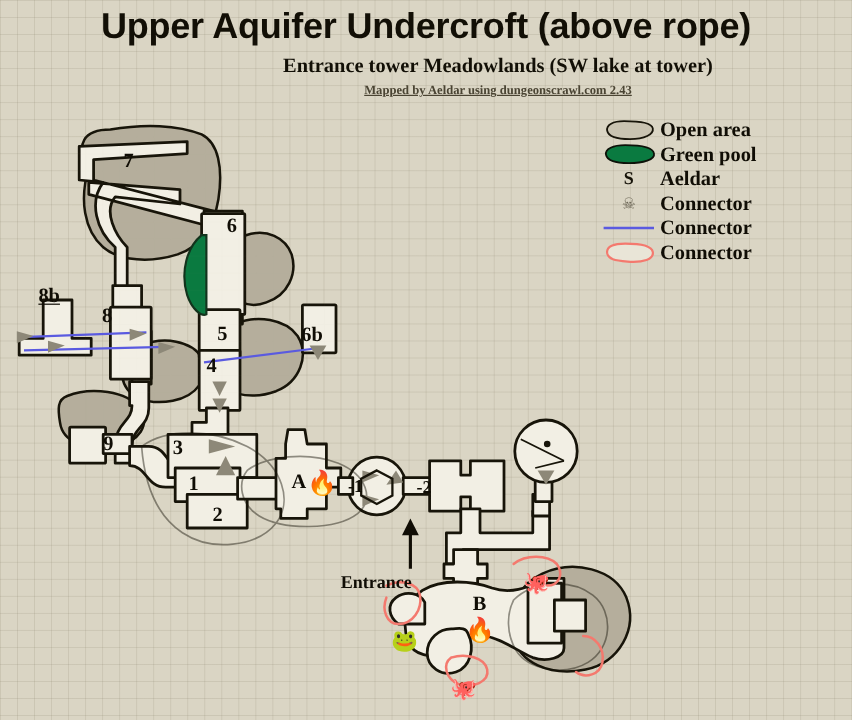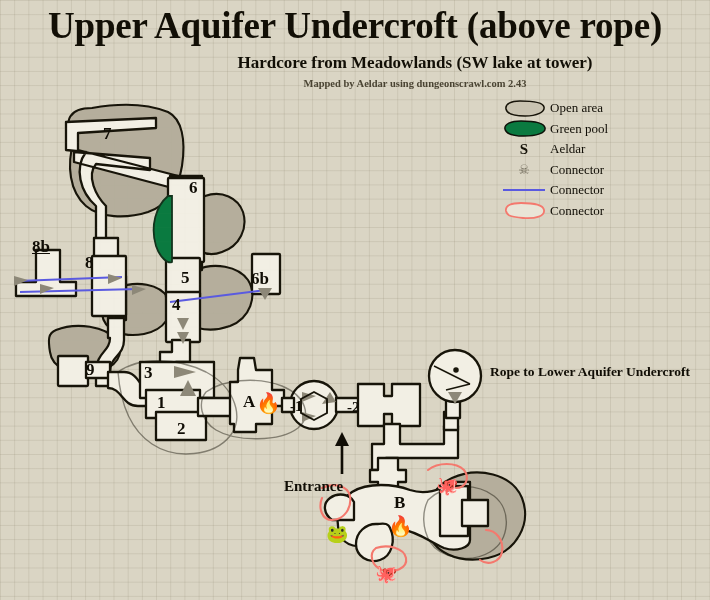--- a/index.html
+++ b/index.html
@@ -32,42 +32,43 @@
   .title-block {
     position: absolute;
     left: 0; top: 0;
     width: 710px;
     text-align: center;
     pointer-events: none;
   }
   #map-title {
     margin: 0;
     padding-top: 6px;
-    font-family: Liberation Serif, serif;
-    font-weight: bold;
-    font-size: 37px;
+    font-family: Liberation Sans, sans-serif;
+    font-weight: bold;
+    font-size: 30px;
     letter-spacing: -0.2px;
     line-height: 1.1;
     color: #120f06;
   }
   #map-subtitle {
     margin: 0;
     padding-top: 6px;
     padding-left: 120px;
     font-weight: bold;
     font-size: 17px;
     color: #120f06;
   }
   #map-credit {
     margin: 0;
     padding-top: 5px;
     padding-left: 120px;
     font-size: 10.5px;
     font-weight: bold;
     color: #4a4433;
+    text-decoration: underline;
   }
 
   
   #legend {
     position: absolute;
     left: 498px;
     top: 98px;
     width: 200px;
   }
   .legend-row {
@@ -77,22 +78,22 @@
   }
   .legend-swatch {
     width: 52px;
     height: 19px;
     flex: 0 0 52px;
     display: flex;
     align-items: center;
     justify-content: center;
   }
   .legend-label {
-    font-size: 13px;
-    font-weight: normal;
+    font-size: 17px;
+    font-weight: bold;
     color: #100d05;
     white-space: nowrap;
   }
   .sw-statue {
     font-size: 15px;
     font-weight: bold;
     font-family: "Liberation Serif", serif;
     color: #151208;
   }
   .sw-hardcore {
@@ -260,21 +261,21 @@
     <g fill="none" stroke="#f4796e" stroke-width="2.1" stroke-linecap="round">
       <path d="M322,488 C334,482 348,486 350,496 C352,508 344,520 332,520 C322,520 318,508 322,498"></path>
       <path d="M428,470 C438,462 456,462 464,470 C470,478 466,488 456,488"></path>
       <path d="M376,548 C388,544 404,548 406,558 C408,568 394,574 382,570 C372,566 368,554 376,548"></path>
       <path d="M486,530 C496,530 504,540 502,552 C500,562 488,566 480,560"></path>
     </g>
   </svg>
 
   <div class="title-block">
     <h1 id="map-title">Upper Aquifer Undercroft (above rope)</h1>
-    <p id="map-subtitle">Hardcore from Meadowlands (SW lake at tower)</p>
+    <p id="map-subtitle">Entrance tower Meadowlands (SW lake at tower)</p>
     <p id="map-credit">Mapped by Aeldar using dungeonscrawl.com 2.43</p>
   </div>
 
   <div id="legend">
 
     <div class="legend-row">
       <span class="legend-swatch">
         <svg width="46" height="17" viewBox="0 0 46 17">
             <path d="M5,9 C4,4 10,1 19,1 C30,1 42,2 43,7 C44,12 36,16 24,16 C12,16 6,14 5,9 Z" fill="#c9c3b1" stroke="#171409" stroke-width="1.5"></path>
           </svg>
@@ -331,21 +332,20 @@
   <div class="map-label room-num" style="left:86px; top:360px;">9</div>
   <div class="map-label room-num" style="left:144px; top:363px;">3</div>
   <div class="map-label room-num" style="left:157px; top:393px;">1</div>
   <div class="map-label room-num" style="left:177px; top:419px;">2</div>
   <div class="map-label room-num" style="left:243px; top:392px;">A</div>
   <div class="map-label room-num-sm" style="left:290px; top:398px;">-1</div>
   <div class="map-label room-num-sm" style="left:347px; top:399px;">-2</div>
   <div class="map-label room-num" style="left:394px; top:493px;">B</div>
 
   <div class="map-label note-text" style="left:490px; top:364px;">
-    <div>Rope to Lower Aquifer Undercroft</div>
   </div>
 
   <div class="map-label entrance-text" style="left:284px; top:478px;">Entrance</div>
 
   <svg style="position:absolute; left:330px; top:430px; width:24px; height:46px;">
     <line x1="12" y1="44" x2="12" y2="10" stroke="#100d05" stroke-width="2.6"></line>
     <polygon points="12,2 19,16 5,16" fill="#100d05"></polygon>
   </svg>
 
   <span class="emoji" style="left:256px; top:393px; font-size:20px;">🔥</span>

